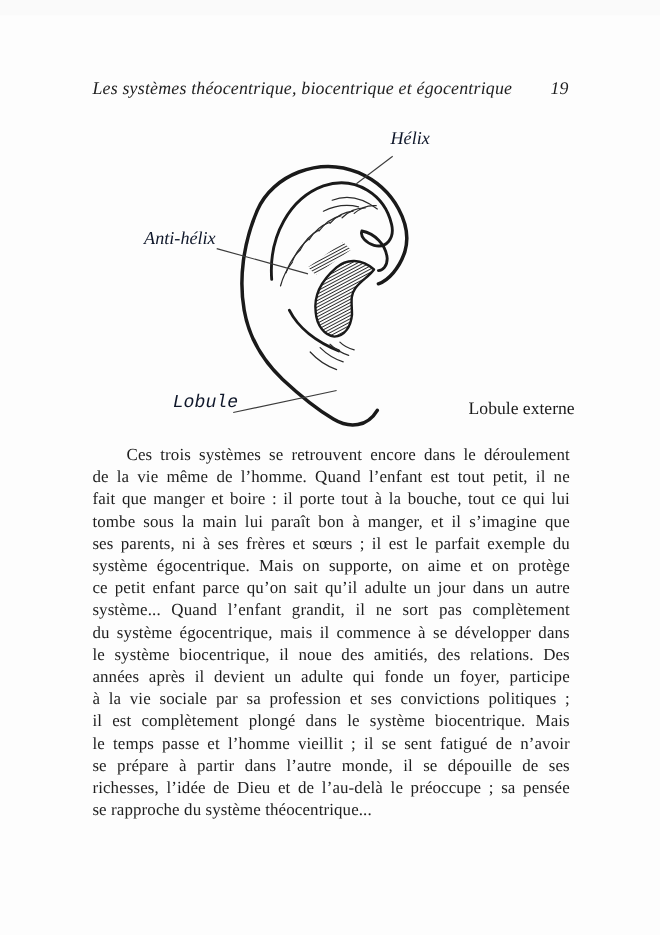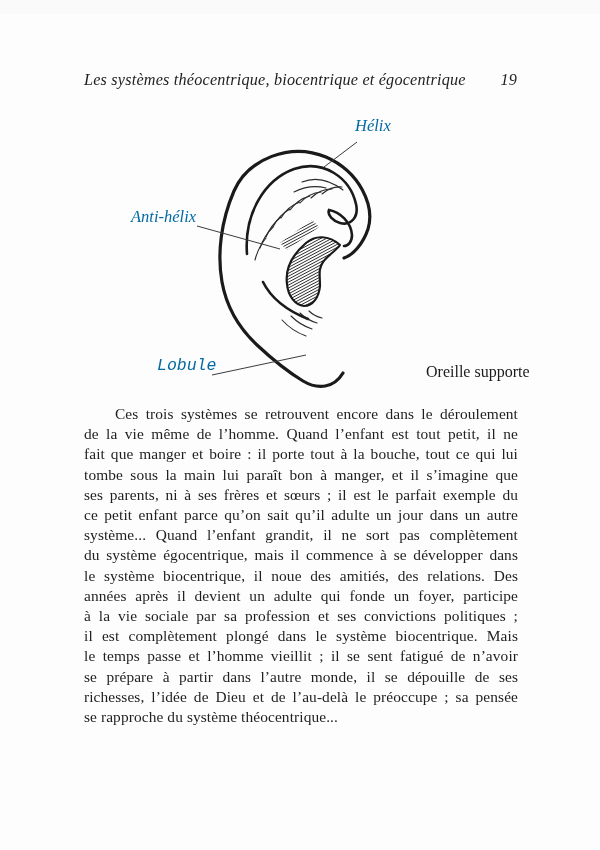--- a/index.html
+++ b/index.html
@@ -30,21 +30,21 @@
     position: absolute;
     top: 100px; left: 120px;
     width: 420px; height: 290px;
   }
   .figure svg { position: absolute; top: 0; left: 0; }
   .fig-label {
     position: absolute;
     font-style: italic;
     font-size: 16.5px;
     white-space: nowrap;
-    color: #0369a1;
+    color: #0f172a;
   }
   .fig-label.helix  { left: 235px; top: 2px;   }
   .fig-label.antih  { left: 11px;  top: 93px;  }
   .fig-label.lobule { left: 37px;  top: 242px; font-family: Liberation Mono, monospace; }
   .fig-caption {
     position: absolute;
     left: 306px; top: 249px;
     font-size: 16px;
     white-space: nowrap;
     color: #1b1b1b;
@@ -121,29 +121,30 @@
       </g>
 
       <line x1="237" y1="28" x2="204" y2="53" stroke="#3b3b3b" stroke-width="1"></line>
       <line x1="77" y1="112" x2="160" y2="135" stroke="#3b3b3b" stroke-width="1"></line>
       <line x1="92" y1="261" x2="186" y2="241" stroke="#3b3b3b" stroke-width="1"></line>
     </svg>
 
     <div class="fig-label helix">Hélix</div>
     <div class="fig-label antih">Anti-hélix</div>
     <div class="fig-label lobule">Lobule</div>
-    <div class="fig-caption">Oreille supporte</div>
+    <div class="fig-caption">Lobule externe</div>
   </div>
 
   <div class="bodytext">
     <div class="bl first">Ces trois systèmes se retrouvent encore dans le déroulement</div>
     <div class="bl">de la vie même de l’homme. Quand l’enfant est tout petit, il ne</div>
     <div class="bl">fait que manger et boire : il porte tout à la bouche, tout ce qui lui</div>
     <div class="bl">tombe sous la main lui paraît bon à manger, et il s’imagine que</div>
     <div class="bl">ses parents, ni à ses frères et sœurs ; il est le parfait exemple du</div>
+    <div class="bl">système égocentrique. Mais on supporte, on aime et on protège</div>
     <div class="bl">ce petit enfant parce qu’on sait qu’il adulte un jour dans un autre</div>
     <div class="bl">système... Quand l’enfant grandit, il ne sort pas complètement</div>
     <div class="bl">du système égocentrique, mais il commence à se développer dans</div>
     <div class="bl">le système biocentrique, il noue des amitiés, des relations. Des</div>
     <div class="bl">années après il devient un adulte qui fonde un foyer, participe</div>
     <div class="bl">à la vie sociale par sa profession et ses convictions politiques ;</div>
     <div class="bl">il est complètement plongé dans le système biocentrique. Mais</div>
     <div class="bl">le temps passe et l’homme vieillit ; il se sent fatigué de n’avoir</div>
     <div class="bl">se prépare à partir dans l’autre monde, il se dépouille de ses</div>
     <div class="bl">richesses, l’idée de Dieu et de l’au-delà le préoccupe ; sa pensée</div>

